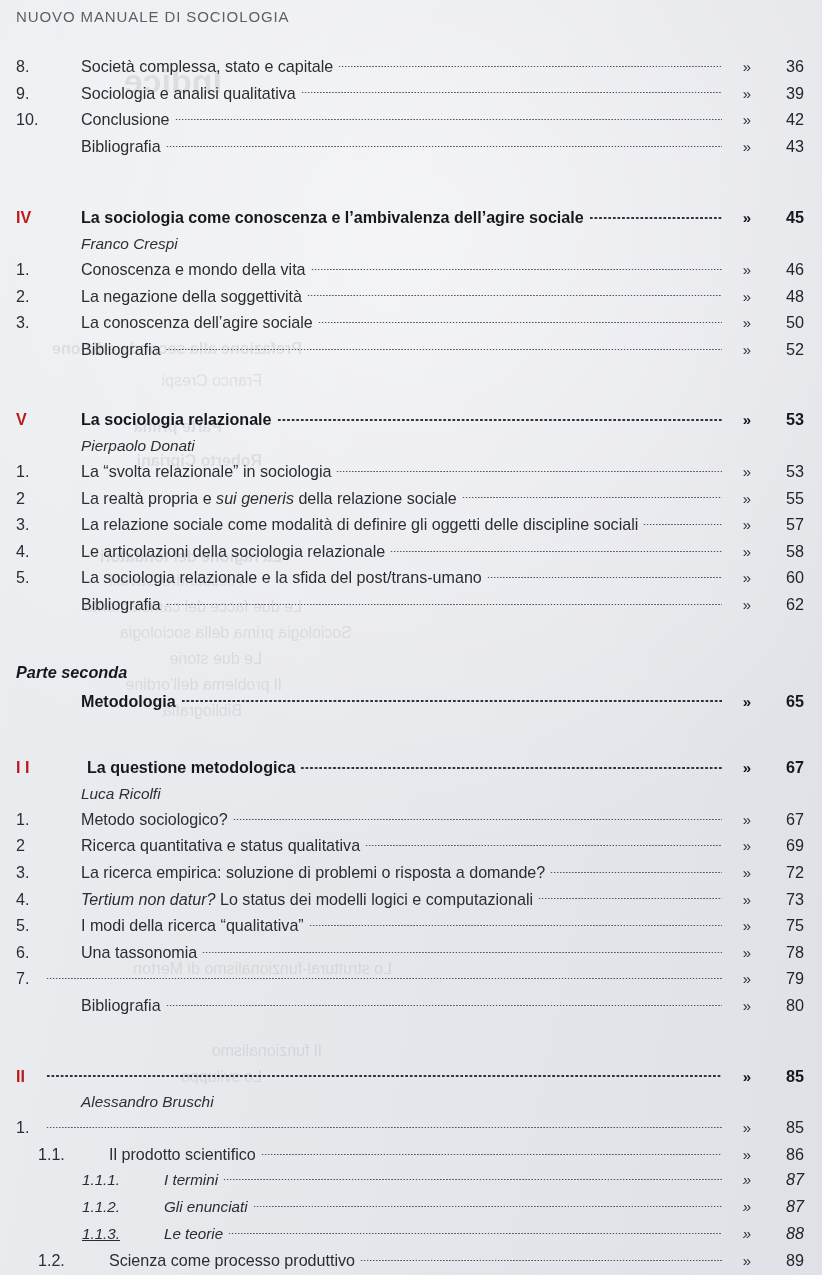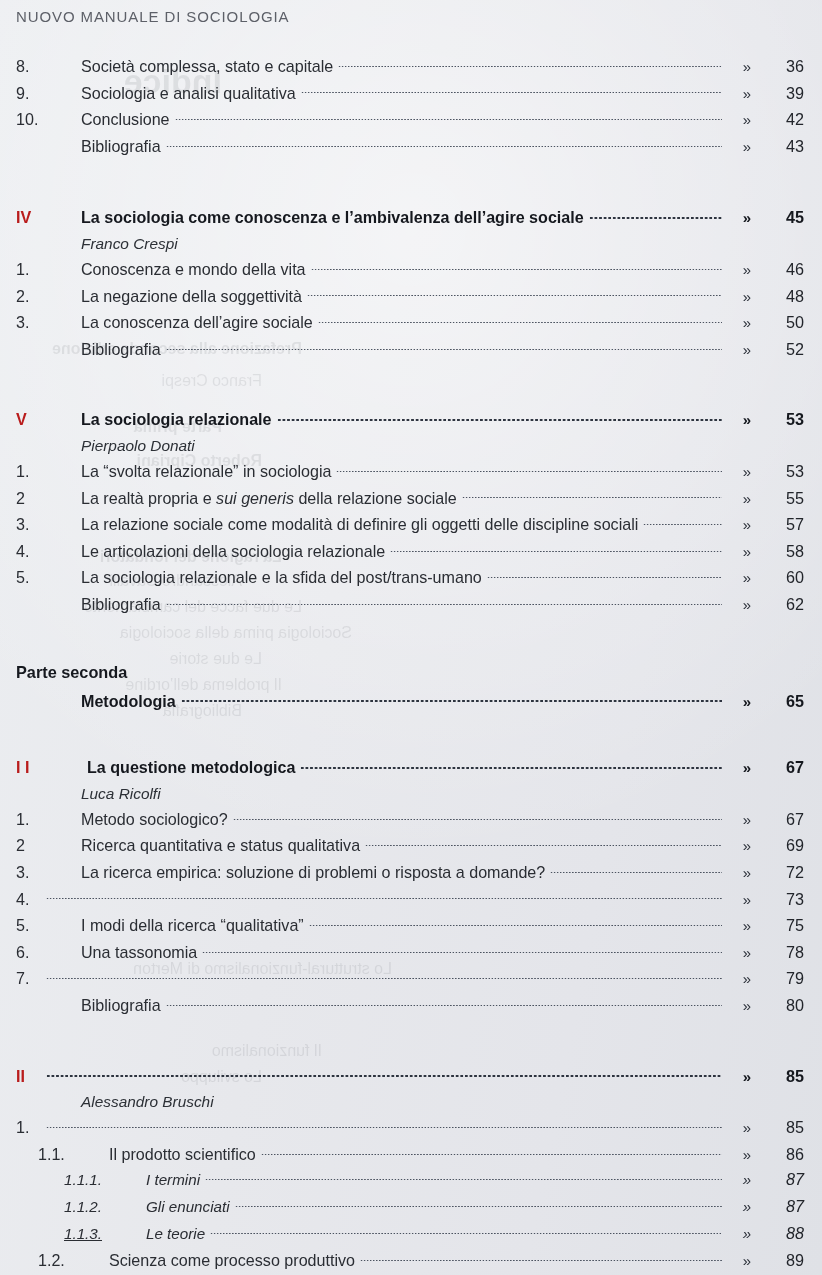--- a/index.html
+++ b/index.html
@@ -127,21 +127,21 @@
     font-size: 15.4px;
   }
   .row.author .label { padding-left: 28px; }
 
   .ital { font-style: italic; }
 
   
   .lvl1 .label { }
   .lvl2 .num { width: 28px; }
   .lvl2 { padding-left: 38px; }
-  .lvl3 { padding-left: 64px; font-style: italic; font-size: 15.2px; justify-content: space-between; }
+  .lvl3 { padding-left: 82px; font-style: italic; font-size: 15.2px; justify-content: space-between; }
   .lvl3 .num { width: 38px; }
 
   
   .part-title {
     padding-left: 16px;
     font-weight: bold;
     font-size: 16.3px;
     color: #16191f;
     height: 26px;
     display: flex;
@@ -327,21 +327,21 @@
       <span class="pageno">60</span>
     </div>
     <div class="row lvl1">
       <span class="num"></span>
       <span class="label">Bibliografia</span>
       <span class="leader"></span>
       <span class="marker">»</span>
       <span class="pageno">62</span>
     </div>
 
-    <div class="part-title" style="margin-top:42px;">
+    <div class="part-title" style="margin-top:42px;font-style:italic;">
       <span>Parte seconda</span>
     </div>
     <div class="row bold part-sub" style="margin-top:2px;">
       <span class="label">Metodologia</span>
       <span class="leader"></span>
       <span class="marker">»</span>
       <span class="pageno">65</span>
     </div>
 
     <div class="row bold" style="margin-top:40px;">
@@ -373,20 +373,21 @@
     </div>
     <div class="row lvl1">
       <span class="num">3.</span>
       <span class="label">La ricerca empirica: soluzione di problemi o risposta a domande?</span>
       <span class="leader"></span>
       <span class="marker">»</span>
       <span class="pageno">72</span>
     </div>
     <div class="row lvl1">
       <span class="num">4.</span>
+      <span class="label"><span class="ital">Tertium non datur?</span><span> Lo status dei modelli logici e computazionali</span></span>
       <span class="leader"></span>
       <span class="marker">»</span>
       <span class="pageno">73</span>
     </div>
     <div class="row lvl1">
       <span class="num">5.</span>
       <span class="label">I modi della ricerca “qualitativa”</span>
       <span class="leader"></span>
       <span class="marker">»</span>
       <span class="pageno">75</span>

